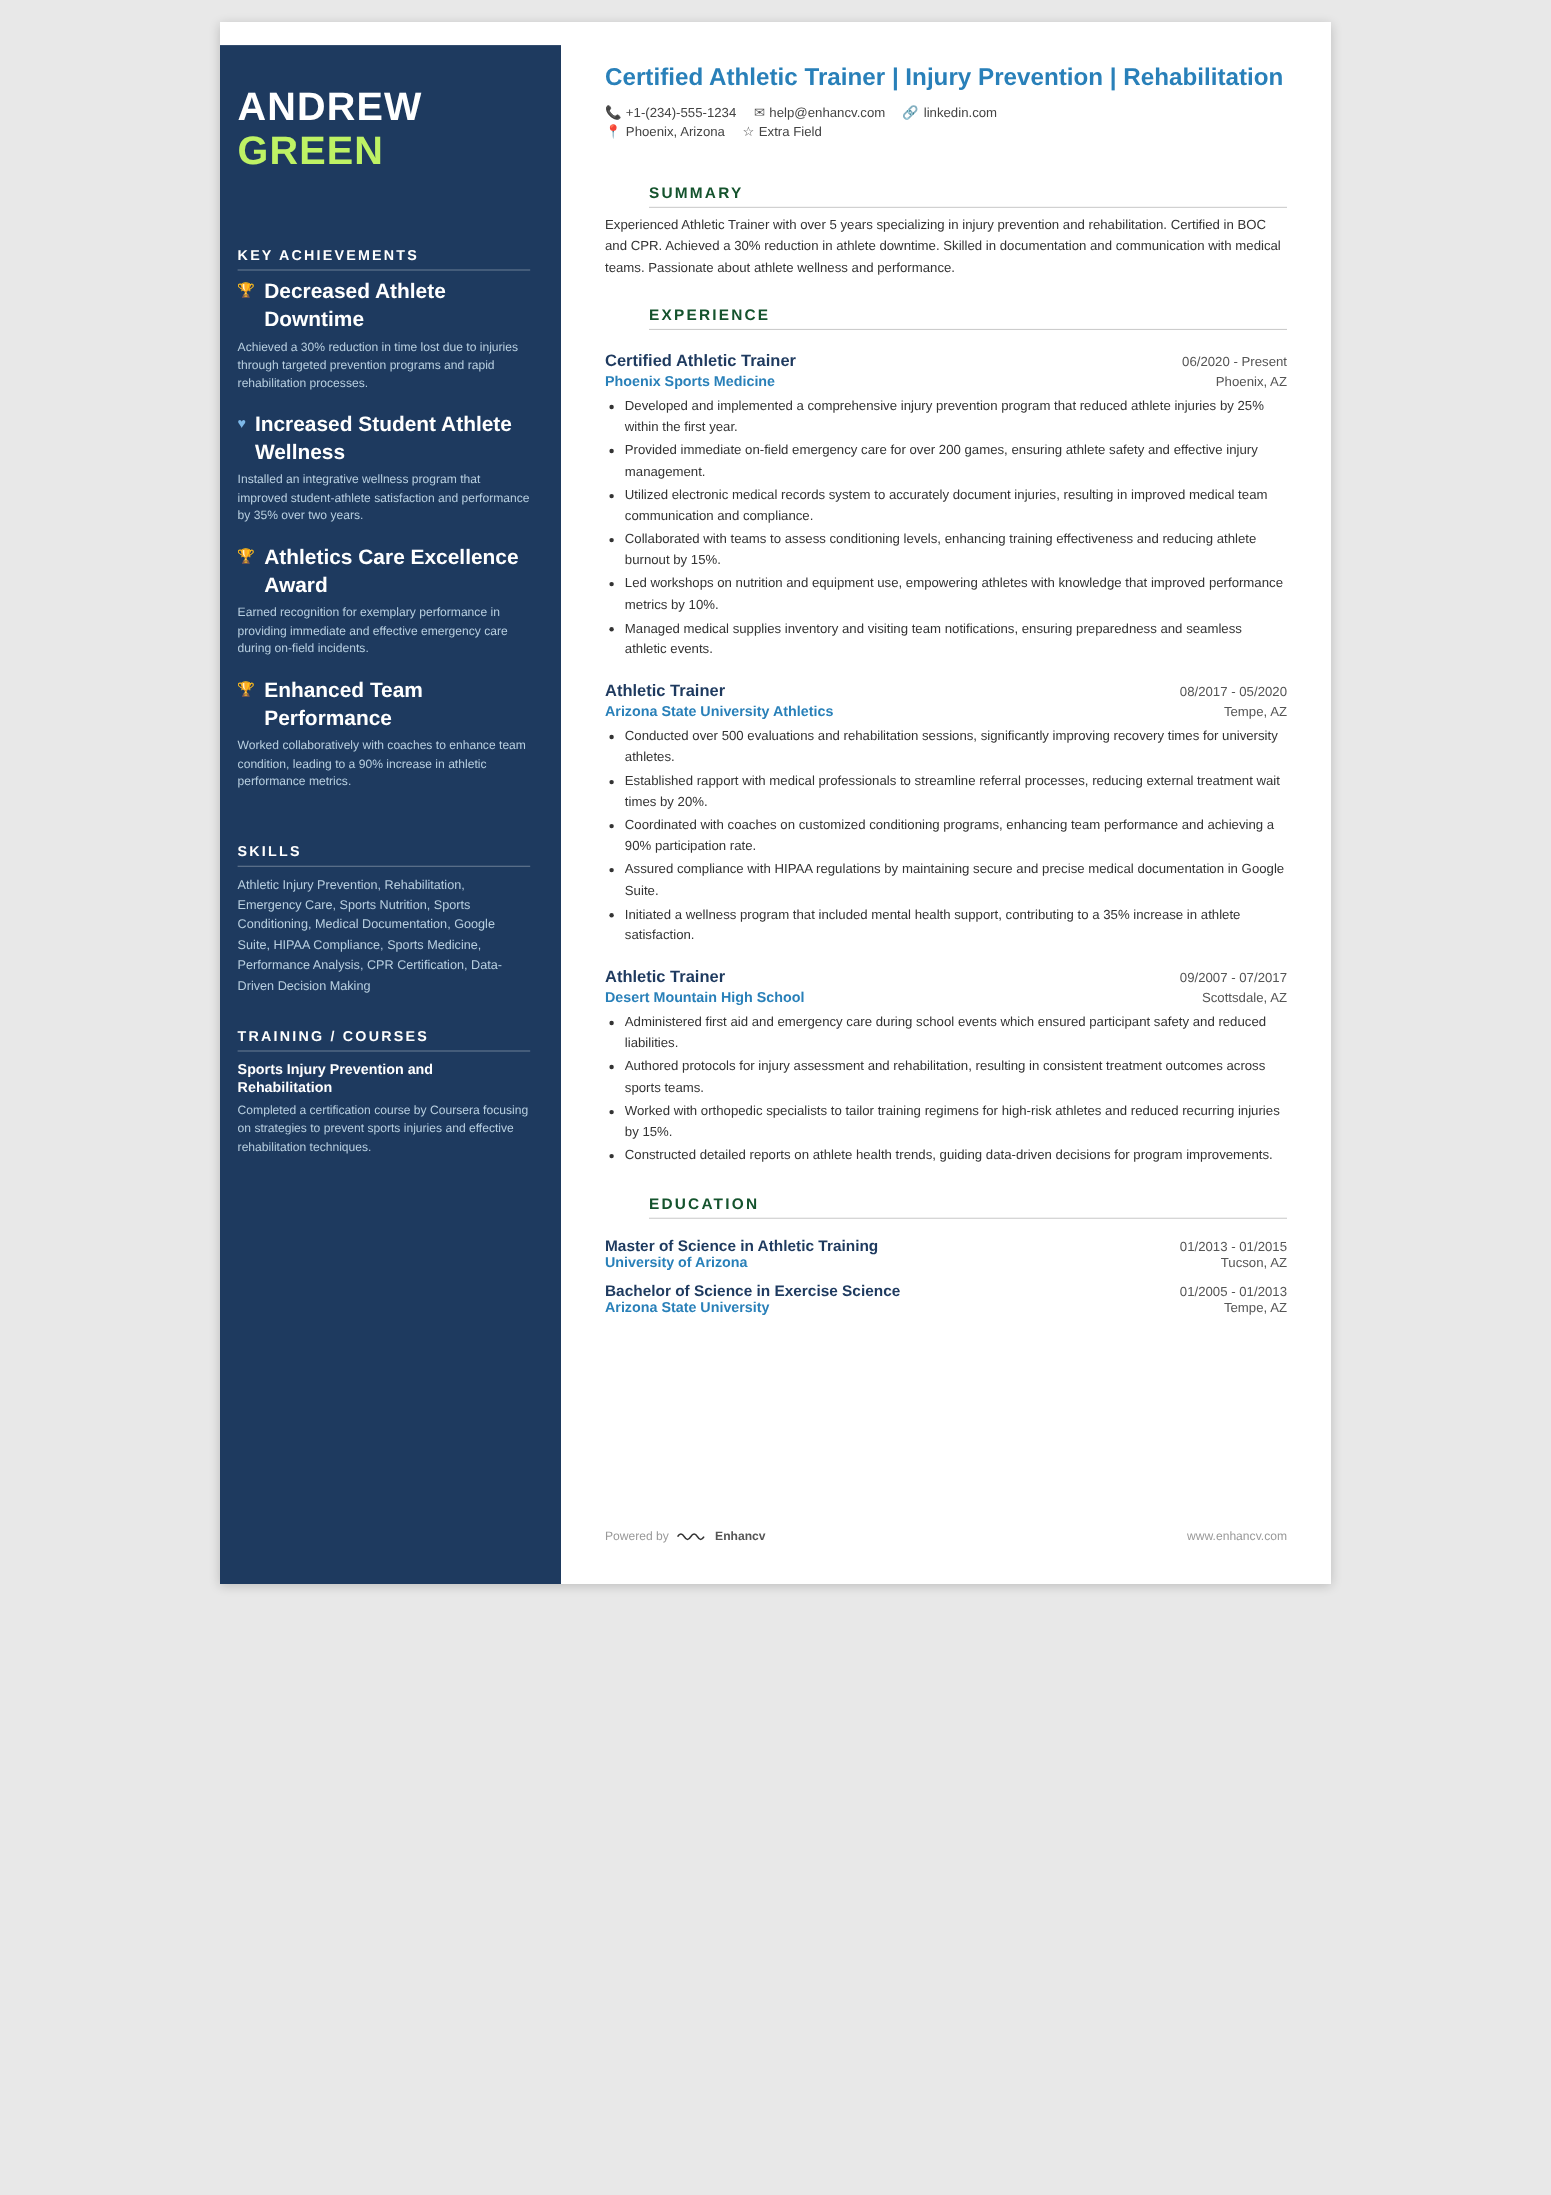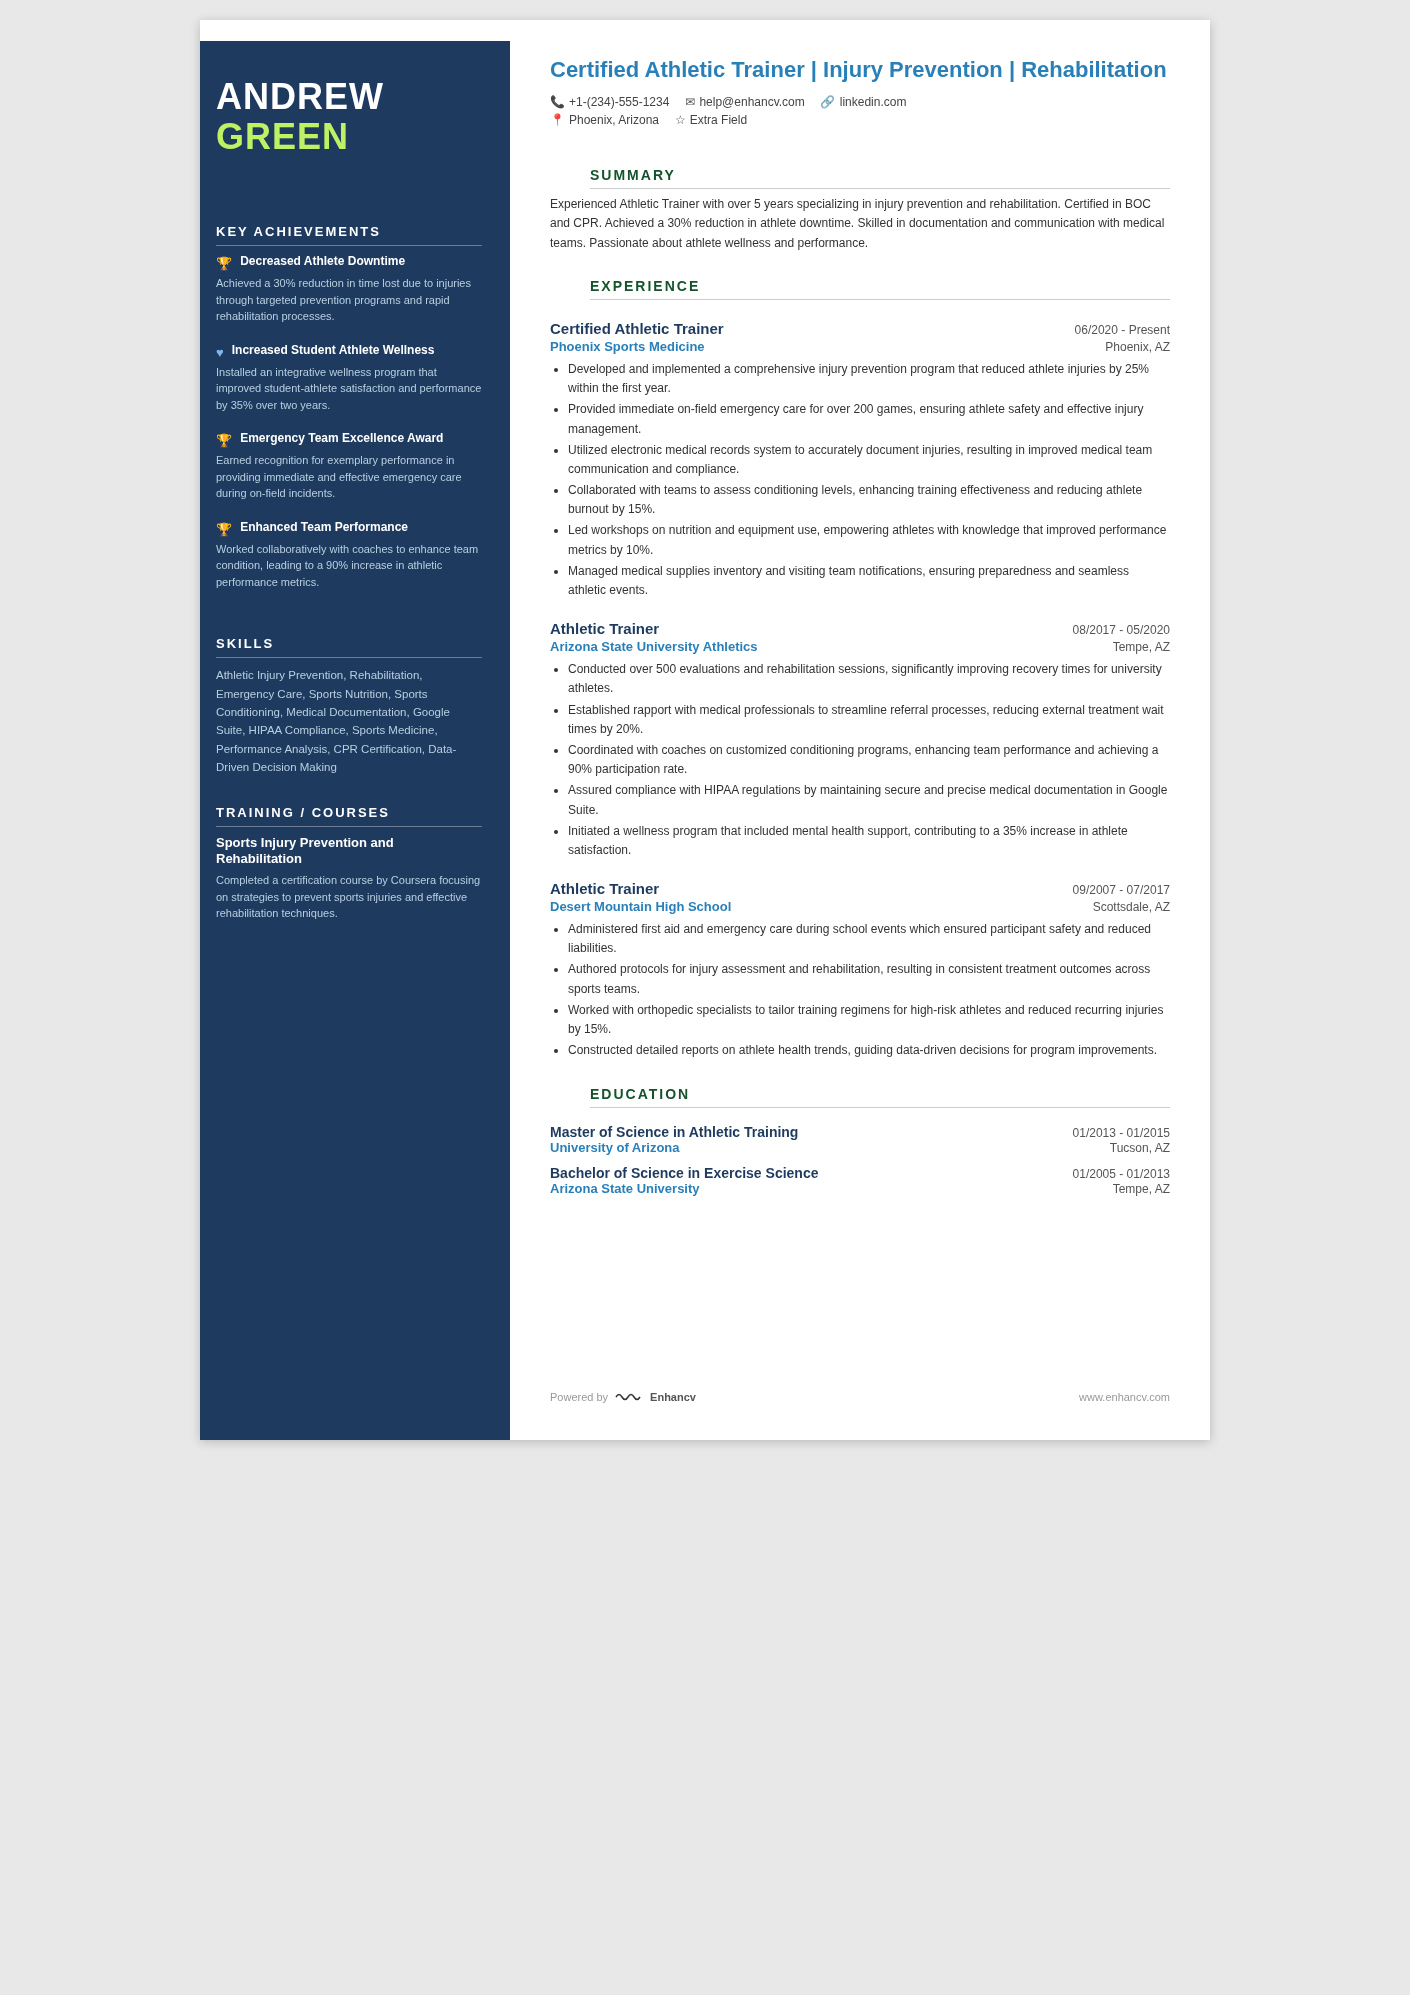--- a/index.html
+++ b/index.html
@@ -11,21 +11,21 @@
     
     .name-block { margin-bottom: 40px; }
     .name-block .first-name { font-size: 36px; font-weight: 700; letter-spacing: 1px; color: #fff; line-height: 1.1; }
     .name-block .last-name { font-size: 36px; font-weight: 700; letter-spacing: 1px; color: #bef264; line-height: 1.1; }
 
     .section-title-left { font-size: 13px; font-weight: 700; letter-spacing: 2px; color: #fff; text-transform: uppercase; margin-bottom: 8px; margin-top: 28px; padding-bottom: 6px; border-bottom: 1.5px solid rgba(255,255,255,0.35); }
 
     .achievement-item { margin-bottom: 18px; }
     .achievement-header { display: flex; align-items: flex-start; gap: 8px; margin-bottom: 4px; }
     .achievement-icon { font-size: 13px; margin-top: 2px; flex-shrink: 0; color: #7db8e8; }
-    .achievement-title { font-size: 12px; font-weight: 700; color: #fff; line-height: 1.3; }
+    .achievement-title { font-size: 19px; font-weight: 700; color: #fff; line-height: 1.3; }
     .achievement-desc { font-size: 11px; color: #b8cfe0; line-height: 1.5; margin-left: 0; padding-left: 0; }
 
     .skills-text { font-size: 11.5px; color: #b8cfe0; line-height: 1.6; }
 
     .training-item { margin-bottom: 14px; }
     .training-title { font-size: 13px; font-weight: 700; color: #fff; margin-bottom: 4px; line-height: 1.3; }
     .training-desc { font-size: 11px; color: #b8cfe0; line-height: 1.5; }
 
     
     .resume-title { font-size: 22px; font-weight: 700; color: #2980b9; line-height: 1.3; margin-bottom: 10px; }
@@ -88,21 +88,21 @@
       <div class="achievement-header">
         <span class="achievement-icon">♥</span>
         <span class="achievement-title">Increased Student Athlete Wellness</span>
       </div>
       <div class="achievement-desc">Installed an integrative wellness program that improved student-athlete satisfaction and performance by 35% over two years.</div>
     </div>
 
     <div class="achievement-item">
       <div class="achievement-header">
         <span class="achievement-icon">🏆</span>
-        <span class="achievement-title">Emergency Team Excellence Award</span>
+        <span class="achievement-title">Athletics Care Excellence Award</span>
       </div>
       <div class="achievement-desc">Earned recognition for exemplary performance in providing immediate and effective emergency care during on-field incidents.</div>
     </div>
 
     <div class="achievement-item">
       <div class="achievement-header">
         <span class="achievement-icon">🏆</span>
         <span class="achievement-title">Enhanced Team Performance</span>
       </div>
       <div class="achievement-desc">Worked collaboratively with coaches to enhance team condition, leading to a 90% increase in athletic performance metrics.</div>

